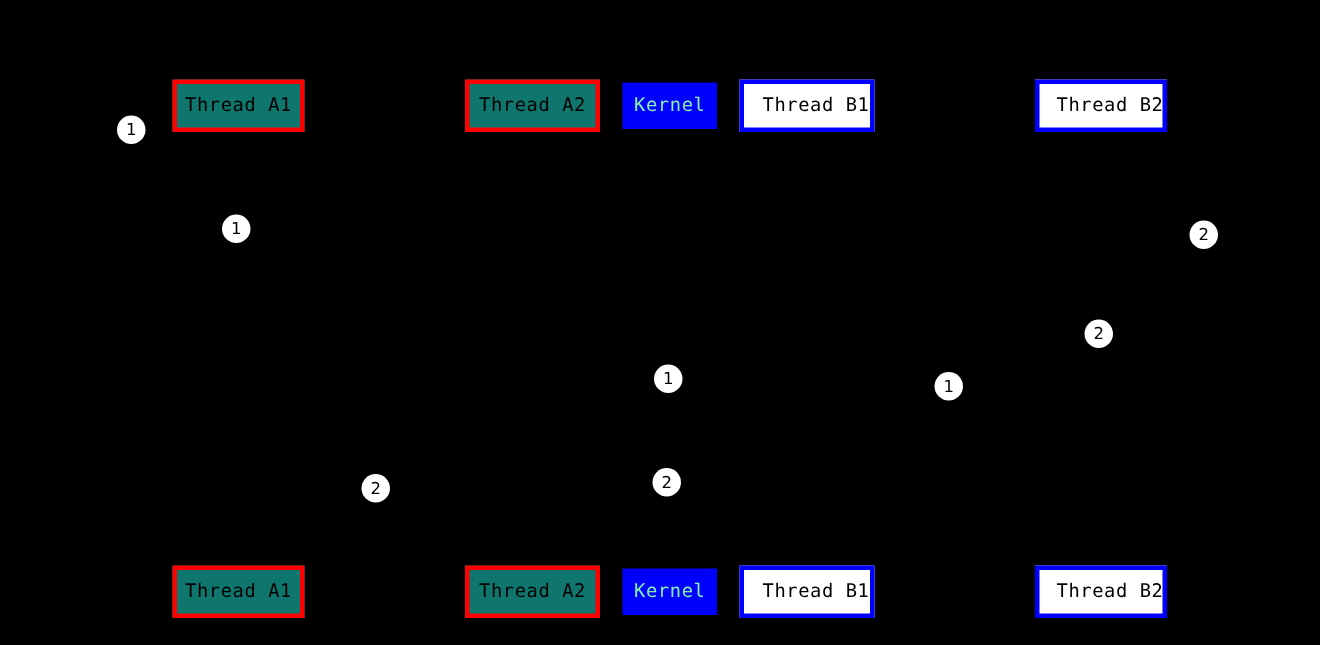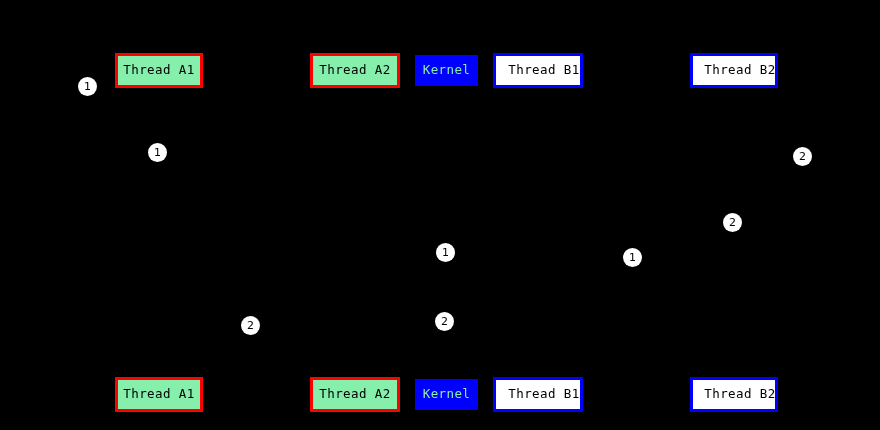--- a/index.html
+++ b/index.html
@@ -30,21 +30,21 @@
     box-sizing: border-box;
     display: flex;
     align-items: center;
     justify-content: center;
     font-size: 12.5px;
     letter-spacing: 0.4px;
     white-space: nowrap;
     line-height: 1;
   }
   .participant.thread-a {
-    background: #86efac;
+    background: #0f766e;
     color: #000000;
     border: 3px solid #ff0000;
     justify-content: center;
   }
   .participant.thread-b {
     background: #ffffff;
     color: #000000;
     border: 3px solid #0000ff;
     padding-left: 12px;
   }

